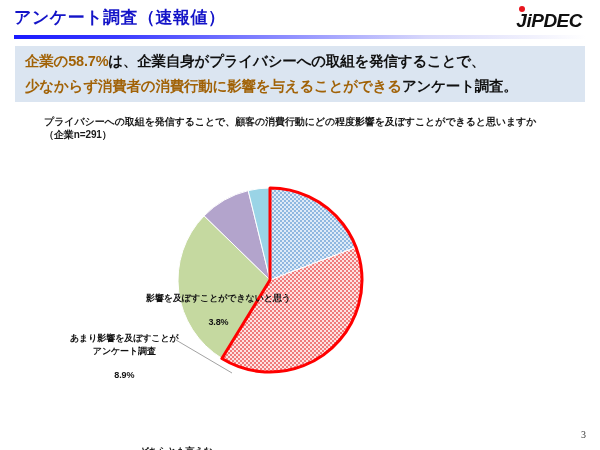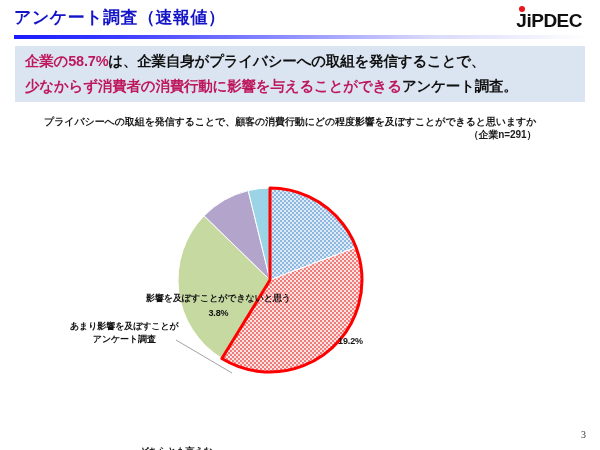--- a/index.html
+++ b/index.html
@@ -11,21 +11,21 @@
   #slide{position:relative;width:600px;height:450px;background:#fff;}
 
   
   .slide-title{
     position:absolute;left:14px;top:6px;
     font-size:17px;font-weight:bold;color:#1414c8;
     letter-spacing:.5px;white-space:nowrap;
   }
   .logo{
     position:absolute;right:18px;top:10px;
-    font-size:19px;font-weight:bold;color:#101010;
+    font-size:19px;font-weight:bold;font-style:italic;color:#101010;
     letter-spacing:-0.5px;font-family:"Liberation Sans","DejaVu Sans",sans-serif;
   }
   .logo .dot{
     position:absolute;left:3px;top:-4px;width:6px;height:6px;
     border-radius:50%;background:#e8161f;
   }
   .title-rule{
     position:absolute;left:14px;top:35px;width:572px;height:4px;
     background:linear-gradient(to right,#1a1aff 0%,#3a3aff 18%,#8f8fff 48%,#d8d8fb 72%,#f3f3fd 92%,#ffffff 100%);
   }
@@ -34,43 +34,43 @@
   .callout{
     position:absolute;left:15px;top:46px;width:570px;height:56px;
     background:#dbe5f1;
     display:flex;flex-direction:column;justify-content:center;
     padding:0 10px;box-sizing:border-box;
   }
   .callout-line{
     font-size:14.5px;font-weight:bold;color:#111111;
     line-height:25px;white-space:nowrap;letter-spacing:-0.2px;
   }
-  .hl{color:#be185d;text-align:center;}
+  .hl{color:#a16207;text-align:center;}
 
   
   .question{
     position:absolute;left:44px;top:115px;
     font-size:10px;font-weight:bold;color:#1a1a1a;
     line-height:13px;white-space:nowrap;letter-spacing:-0.1px;
   }
-  .question .nline{display:block;margin-left:16px;text-align:right;}
+  .question .nline{display:block;margin-left:0;}
 
   
   #chart-area{position:absolute;left:0;top:140px;width:476px;height:300px;}
   #pie-svg{position:absolute;left:0;top:0;}
 
   
   .lbl{
     position:absolute;font-size:9px;font-weight:bold;color:#121212;
     line-height:13px;white-space:nowrap;letter-spacing:-0.1px;
   }
-  .lbl .pct{display:block;text-align:center;margin-top:2px;}
+  .lbl .pct{display:block;text-align:center;margin-top:11px;}
 
   .lbl-no        {left:146px; top:152px; text-align:center;}
-  .lbl-amari     {left:70px;  top:180px; text-align:center;}
+  .lbl-amari     {left:70px;  top:192px; text-align:center;}
   .lbl-dochira   {left:140px; top:305px; text-align:center;color:#111;}
   .lbl-dekiru    {left:338px; top:193px; text-align:left;}
 
   .page-no{
     position:absolute;right:14px;bottom:10px;
     font-size:10px;color:#333;font-family:"Liberation Serif",serif;
   }
 </style>
 </head>
 <body>
@@ -132,28 +132,28 @@
     </svg>
 
     <div class="lbl lbl-no">
       <span>影響を及ぼすことができないと思う</span>
       <span class="pct">3.8%</span>
     </div>
 
     <div class="lbl lbl-amari">
       <span>あまり影響を及ぼすことが</span><br>
       <span>アンケート調査</span>
+      <span class="pct">8.9%</span>
     </div>
 
     <div class="lbl lbl-dochira">
       <span>どちらとも言えな</span><br>
       
       
     </div>
 
     <div class="lbl lbl-dekiru">
-      <span class="pct">19.2%</span>
     </div>
 
   </div>
 
   <div class="page-no">3</div>
 </div>
 
 </body></html>

